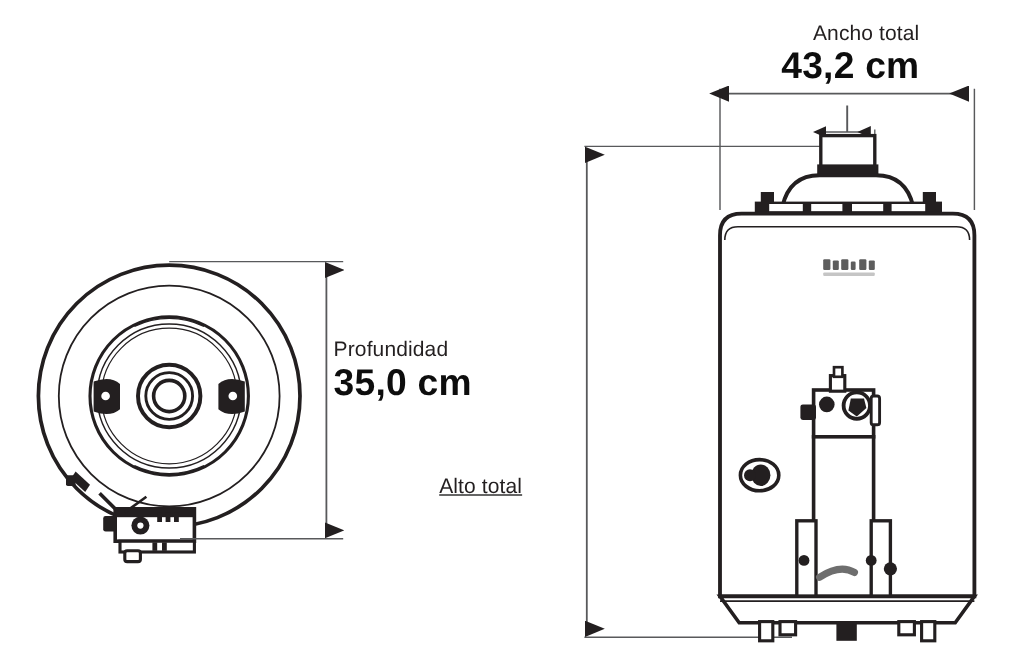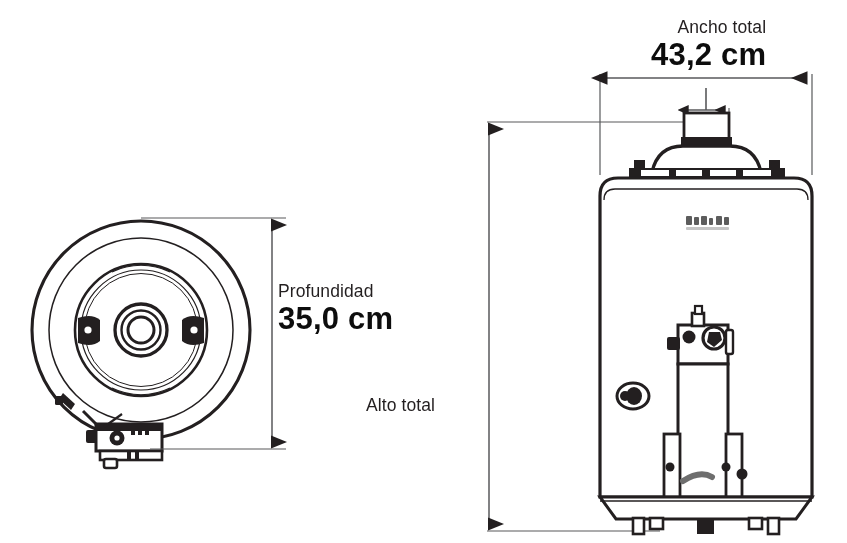--- a/index.html
+++ b/index.html
@@ -51,20 +51,21 @@
   }
   #label-ancho .dim-caption { margin-left: 2px; }
   #label-profundidad {
     left: 278px;
     top: 241px;
     margin-top: 41px;
   }
   #label-alto {
     left: 366px;
     top: 396px;
+    text-decoration: underline;
   }
 </style>
 </head>
 <body>
 
 <div id="stage">
 
   <svg id="drawing" viewBox="0 0 847 543">
     <defs>
       <marker id="arrUp" markerWidth="9" markerHeight="11" refX="4.5" refY="10" orient="auto">

